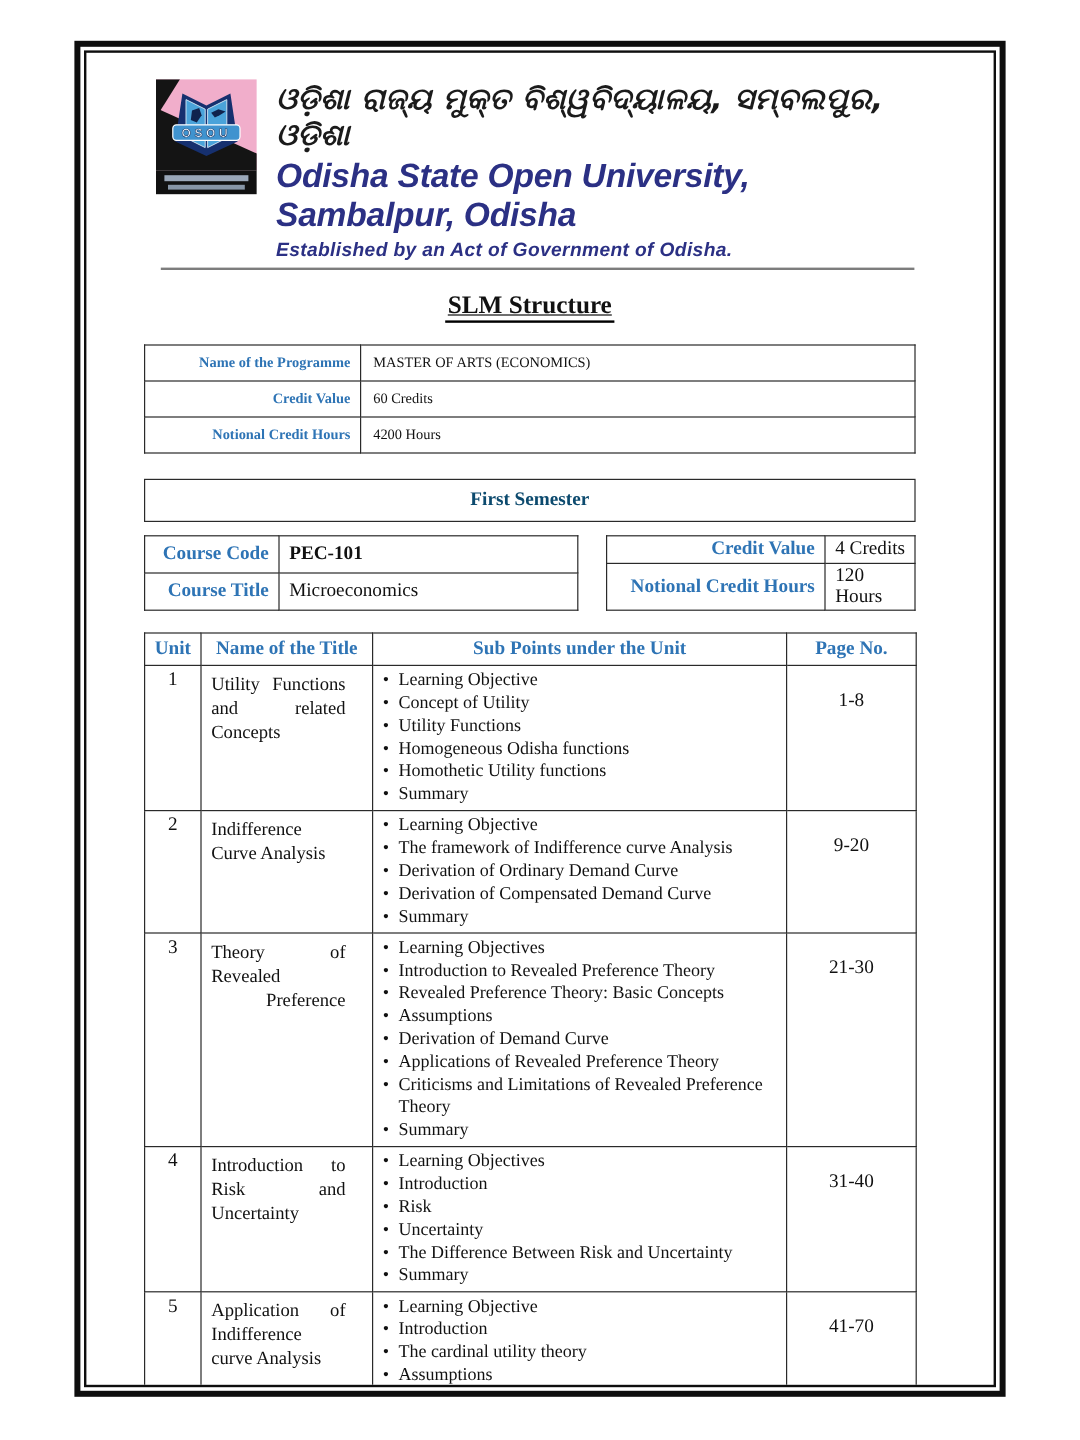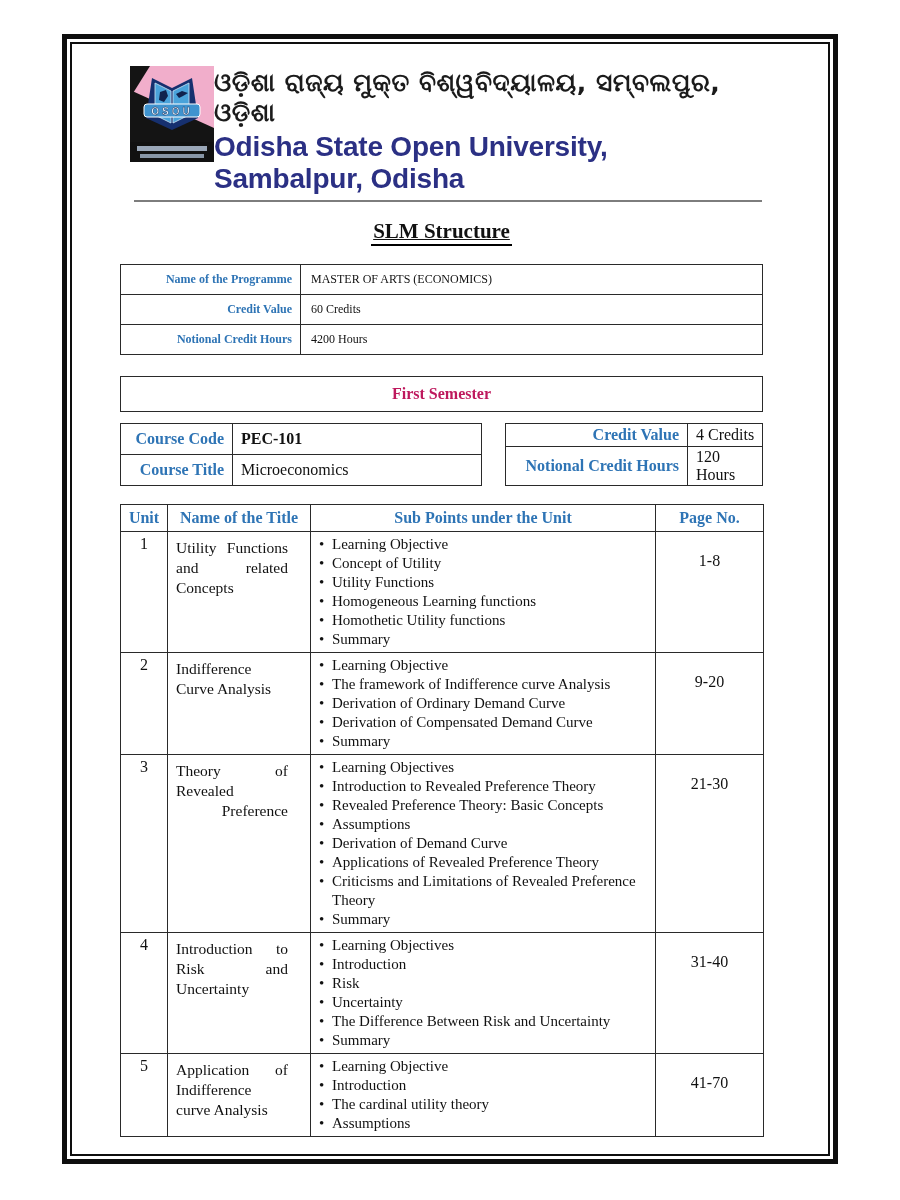--- a/index.html
+++ b/index.html
@@ -13,21 +13,21 @@
     border:5px solid #0e0e0e; padding:3px; background:#fff;
   }
   .frame-inner {
     width:100%; height:100%; border:2px solid #0e0e0e; overflow:hidden;
   }
   .content { padding:0 65px 0 48px; }
 
   
   .header { display:flex; margin:22px 0 0 10px; }
   .logo { flex:none; }
-  .header-text { margin-left:0; padding-top:2px; }
+  .header-text { margin-left:16px; padding-top:2px;font-style:italic; }
   .odia-line {
     font-family:"DejaVu Sans","Liberation Sans",sans-serif;
     font-size:25px; font-weight:600; color:#1b1b1b; letter-spacing:0.5px;
   }
   .eng-line {
     font-family:"Liberation Sans","DejaVu Sans",sans-serif;
     font-size:28px; font-weight:bold; color:#2b3084; margin-top:3px; letter-spacing:-0.2px;
   }
   .tagline {
     font-family:"Liberation Sans","DejaVu Sans",sans-serif;
@@ -47,21 +47,21 @@
 
   
   .programme-table { margin-top:20px; width:643px; }
   .programme-table td { height:30px; font-size:12px; }
   .programme-table td.lbl { width:180px; text-align:right; padding-right:8px; color:#2e74b5; font-weight:bold; }
   .programme-table td.val { text-align:left; padding-left:10px; }
 
   
   .semester-box {
     margin-top:21px; width:643px; height:36px; border:1.5px solid #2a2a2a;
-    line-height:33px; text-align:center; color:#be185d; font-weight:bold; font-size:16px;
+    line-height:33px; text-align:center; color:#0c4a6e; font-weight:bold; font-size:16px;
   }
 
   
   .course-row { display:flex; justify-content:space-between; margin-top:11px; width:643px; }
   .course-table td { height:23px; font-size:16px; }
   .course-table td.lbl { text-align:right; padding-right:8px; color:#2e74b5; font-weight:bold; }
   .course-table td.val { text-align:left; padding-left:8px; }
   .course-table td.val.bold { font-weight:bold; }
   .course-table.left { width:362px; }
   .course-table.left td.lbl { width:112px; }
@@ -105,20 +105,21 @@
           <polygon points="46,28 52,25 58,27 53,30 49,32" fill="#10234d"></polygon>
           <rect x="14" y="38" width="56" height="13" rx="3" fill="#3f93cf" stroke="#ffffff" stroke-width="1"></rect>
           <text x="42" y="48.5" text-anchor="middle" font-family="Liberation Sans, sans-serif" font-size="10" font-weight="bold" letter-spacing="3" fill="#eaf4ff" stroke="#10234d" stroke-width="0.4">OSOU</text>
           <rect x="0" y="76" width="84" height="20" fill="#111111"></rect>
           <rect x="7" y="80" width="70" height="5" fill="#9aa7b8"></rect>
           <rect x="10" y="88" width="64" height="4" fill="#8795a6"></rect>
         </svg>
         <div class="header-text">
           <div class="odia-line">ଓଡ଼ିଶା ରାଜ୍ୟ ମୁକ୍ତ ବିଶ୍ୱବିଦ୍ୟାଳୟ, ସମ୍ବଲପୁର, ଓଡ଼ିଶା</div>
           <div class="eng-line">Odisha State Open University, Sambalpur, Odisha</div>
+          <div class="tagline">Established by an Act of Government of Odisha.</div>
         </div>
       </div>
       <div class="header-rule"></div>
 
       <div class="page-title">
         <span>SLM Structure</span>
       </div>
 
       <table class="programme-table">
         <tbody id="programme-tbody">
@@ -195,21 +196,21 @@
                 <div class="bullet-row">
                   <span class="bullet">•</span>
                   <span class="bullet-text">Concept of Utility</span>
                 </div>
                 <div class="bullet-row">
                   <span class="bullet">•</span>
                   <span class="bullet-text">Utility Functions</span>
                 </div>
                 <div class="bullet-row">
                   <span class="bullet">•</span>
-                  <span class="bullet-text">Homogeneous Learning functions</span>
+                  <span class="bullet-text">Homogeneous Odisha functions</span>
                 </div>
                 <div class="bullet-row">
                   <span class="bullet">•</span>
                   <span class="bullet-text">Homothetic Utility functions</span>
                 </div>
                 <div class="bullet-row">
                   <span class="bullet">•</span>
                   <span class="bullet-text">Summary</span>
                 </div>
               </td>

